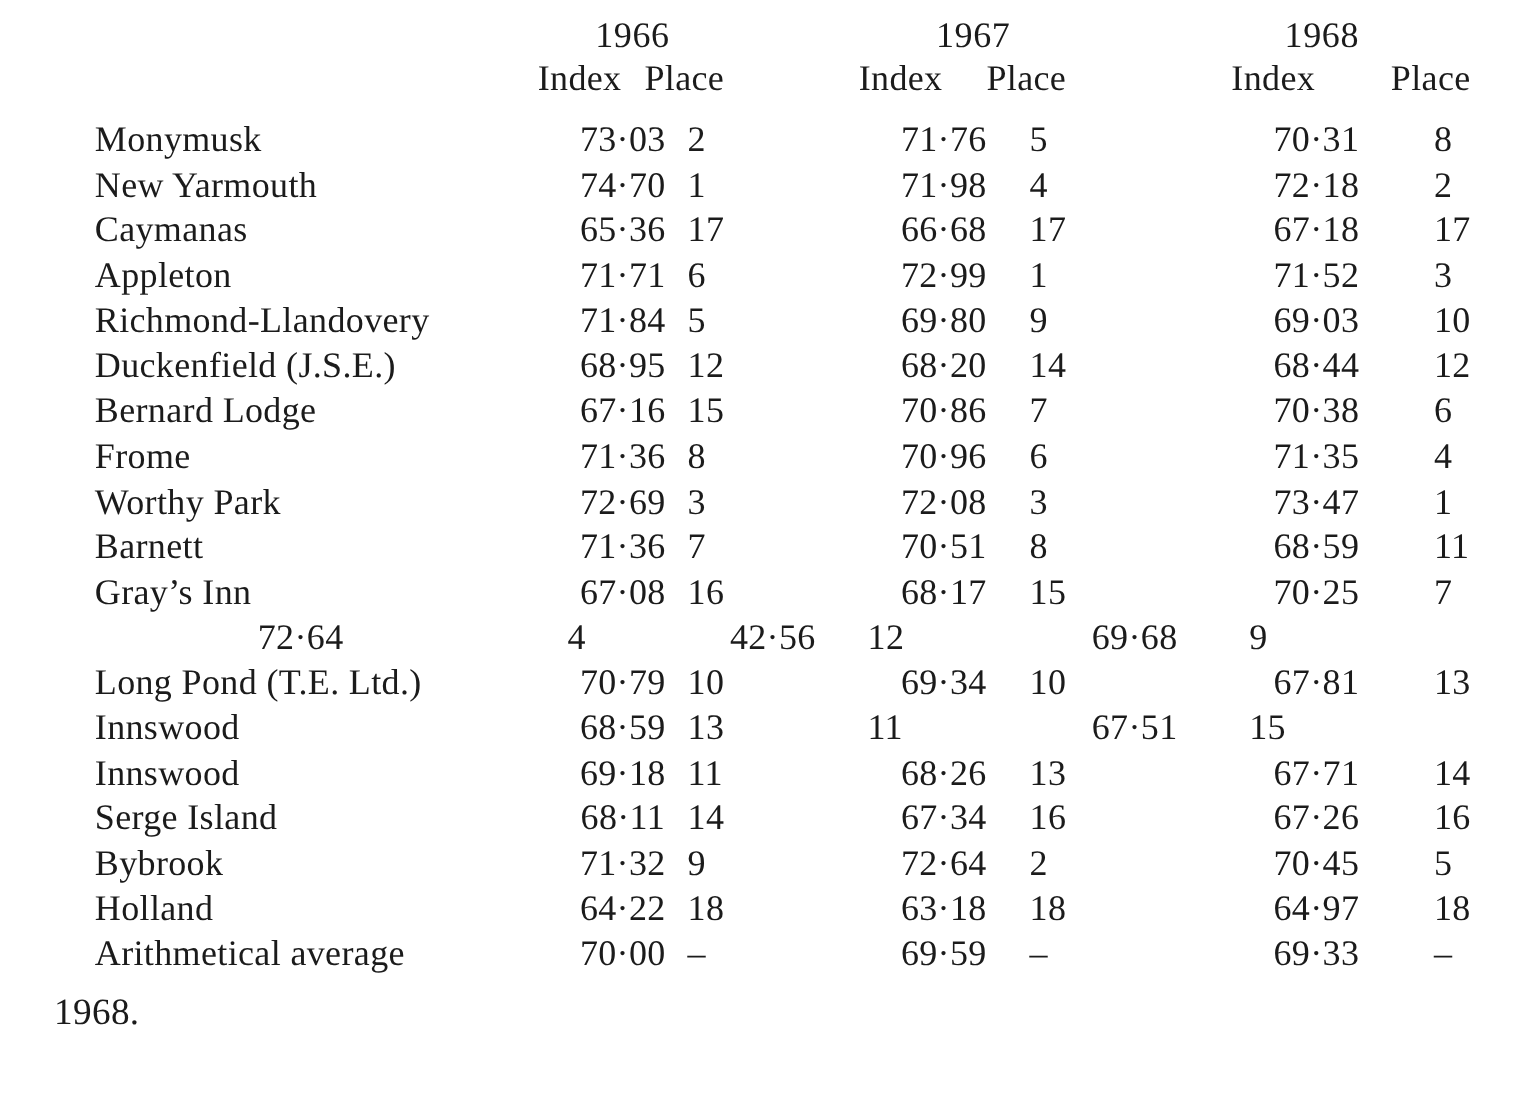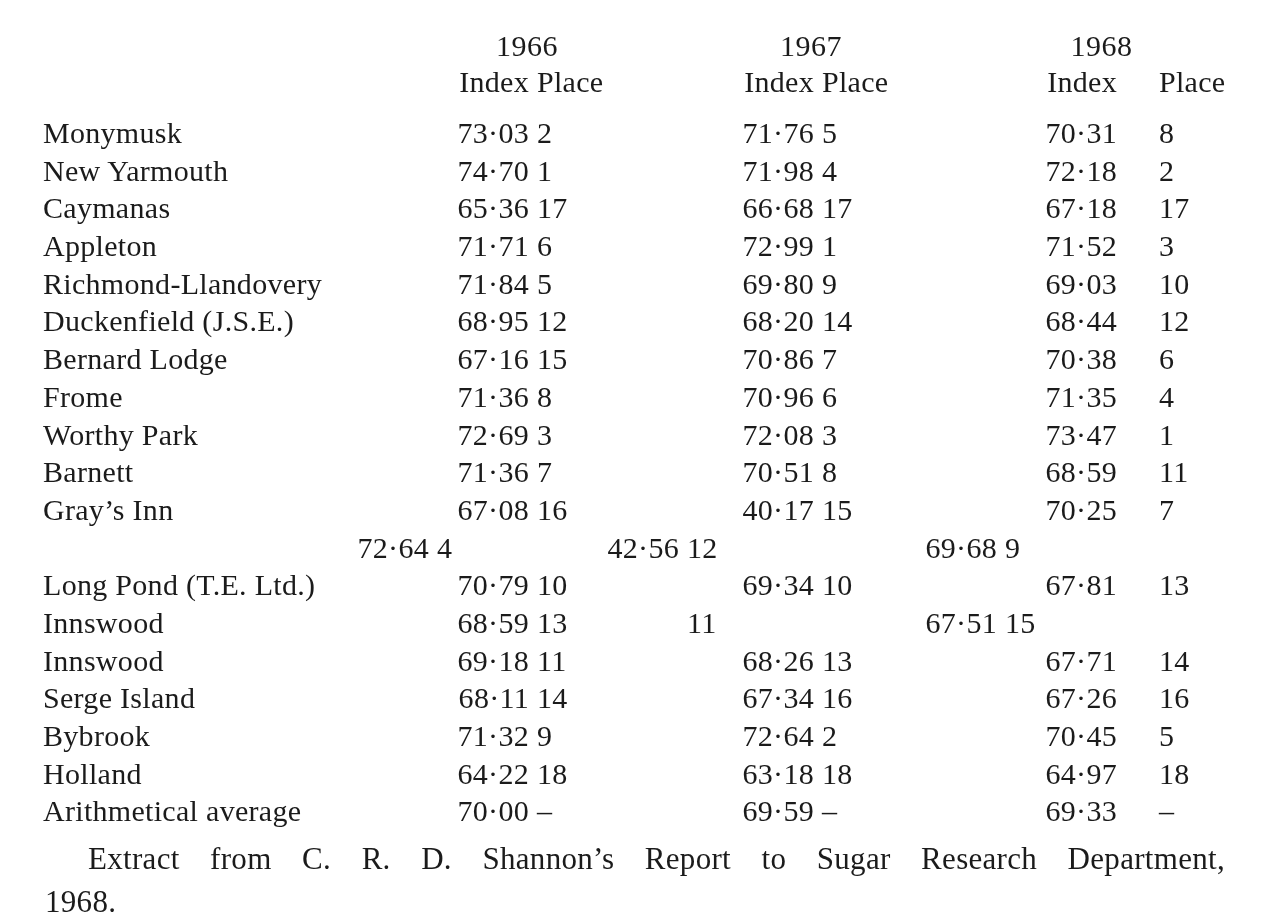--- a/index.html
+++ b/index.html
@@ -17,21 +17,21 @@
   .page {
     width: 1268px;
     height: 919px;
     background: #ffffff;
     overflow: hidden;
   }
   
   .year-row {
     display: grid;
     grid-template-columns: 437px 250px 318px 263px;
-    padding-top: 28px;
+    padding-top: 12px;
   }
   .year-row .year {
     text-align: center;
     font-size: 30px;
     line-height: 36px;
     transform: translateX(-35px);
     letter-spacing: 0.5px;
     font-variant-numeric: oldstyle-nums;
   }
   .sub-row {
@@ -46,29 +46,30 @@
     letter-spacing: 0.3px;
   }
   .sub-row .cell.idx { padding-right: 8px; }
   .sub-row .cell:nth-child(7) { padding-left: 34px; }
   
   #tbody { margin-top: 12px; }
   .row {
     display: grid;
     grid-template-columns: 437px 100px 150px 135px 183px 120px 143px;
     height: 37.7px;
+    padding-left: 36px;
   }
   .cell {
     font-size: 30px;
     line-height: 37px;
     white-space: nowrap;
     letter-spacing: 0.3px;
   }
   .cell.name { padding-left: 43px; text-align: left; }
-  .cell.idx  { text-align: right; padding-right: 8px; font-variant-numeric: oldstyle-nums; }
+  .cell.idx  { text-align: center; padding-right: 8px; font-variant-numeric: oldstyle-nums; }
   .cell.plc  { text-align: left; font-variant-numeric: oldstyle-nums; }
   .row .cell:nth-child(7) { padding-left: 34px; }
   
   .footer {
     margin-top: 8px;
     padding: 0 43px 0 45px;
     font-size: 31px;
     line-height: 41px;
     letter-spacing: 0.3px;
   }
@@ -192,21 +193,21 @@
         <div class="cell plc">7</div>
         <div class="cell idx">70·51</div>
         <div class="cell plc">8</div>
         <div class="cell idx">68·59</div>
         <div class="cell plc">11</div>
       </div>
       <div class="row">
         <div class="cell name">Gray’s Inn</div>
         <div class="cell idx">67·08</div>
         <div class="cell plc">16</div>
-        <div class="cell idx">40·17</div>
+        <div class="cell idx">68·17</div>
         <div class="cell plc">15</div>
         <div class="cell idx">70·25</div>
         <div class="cell plc">7</div>
       </div>
       <div class="row">
         <div class="cell idx">72·64</div>
         <div class="cell plc">4</div>
         <div class="cell idx">42·56</div>
         <div class="cell plc">12</div>
         <div class="cell idx">69·68</div>
@@ -270,17 +271,16 @@
         <div class="cell idx">70·00</div>
         <div class="cell plc">–</div>
         <div class="cell idx">69·59</div>
         <div class="cell plc">–</div>
         <div class="cell idx">69·33</div>
         <div class="cell plc">–</div>
       </div>
     </div>
 
   <div class="footer">
-    <div class="f1">Extract from C. R. D. Shannon’s Report to Sugar Research Department,</div>
     <div class="f2">1968.</div>
   </div>
 
 </div>
 
 </body></html>

